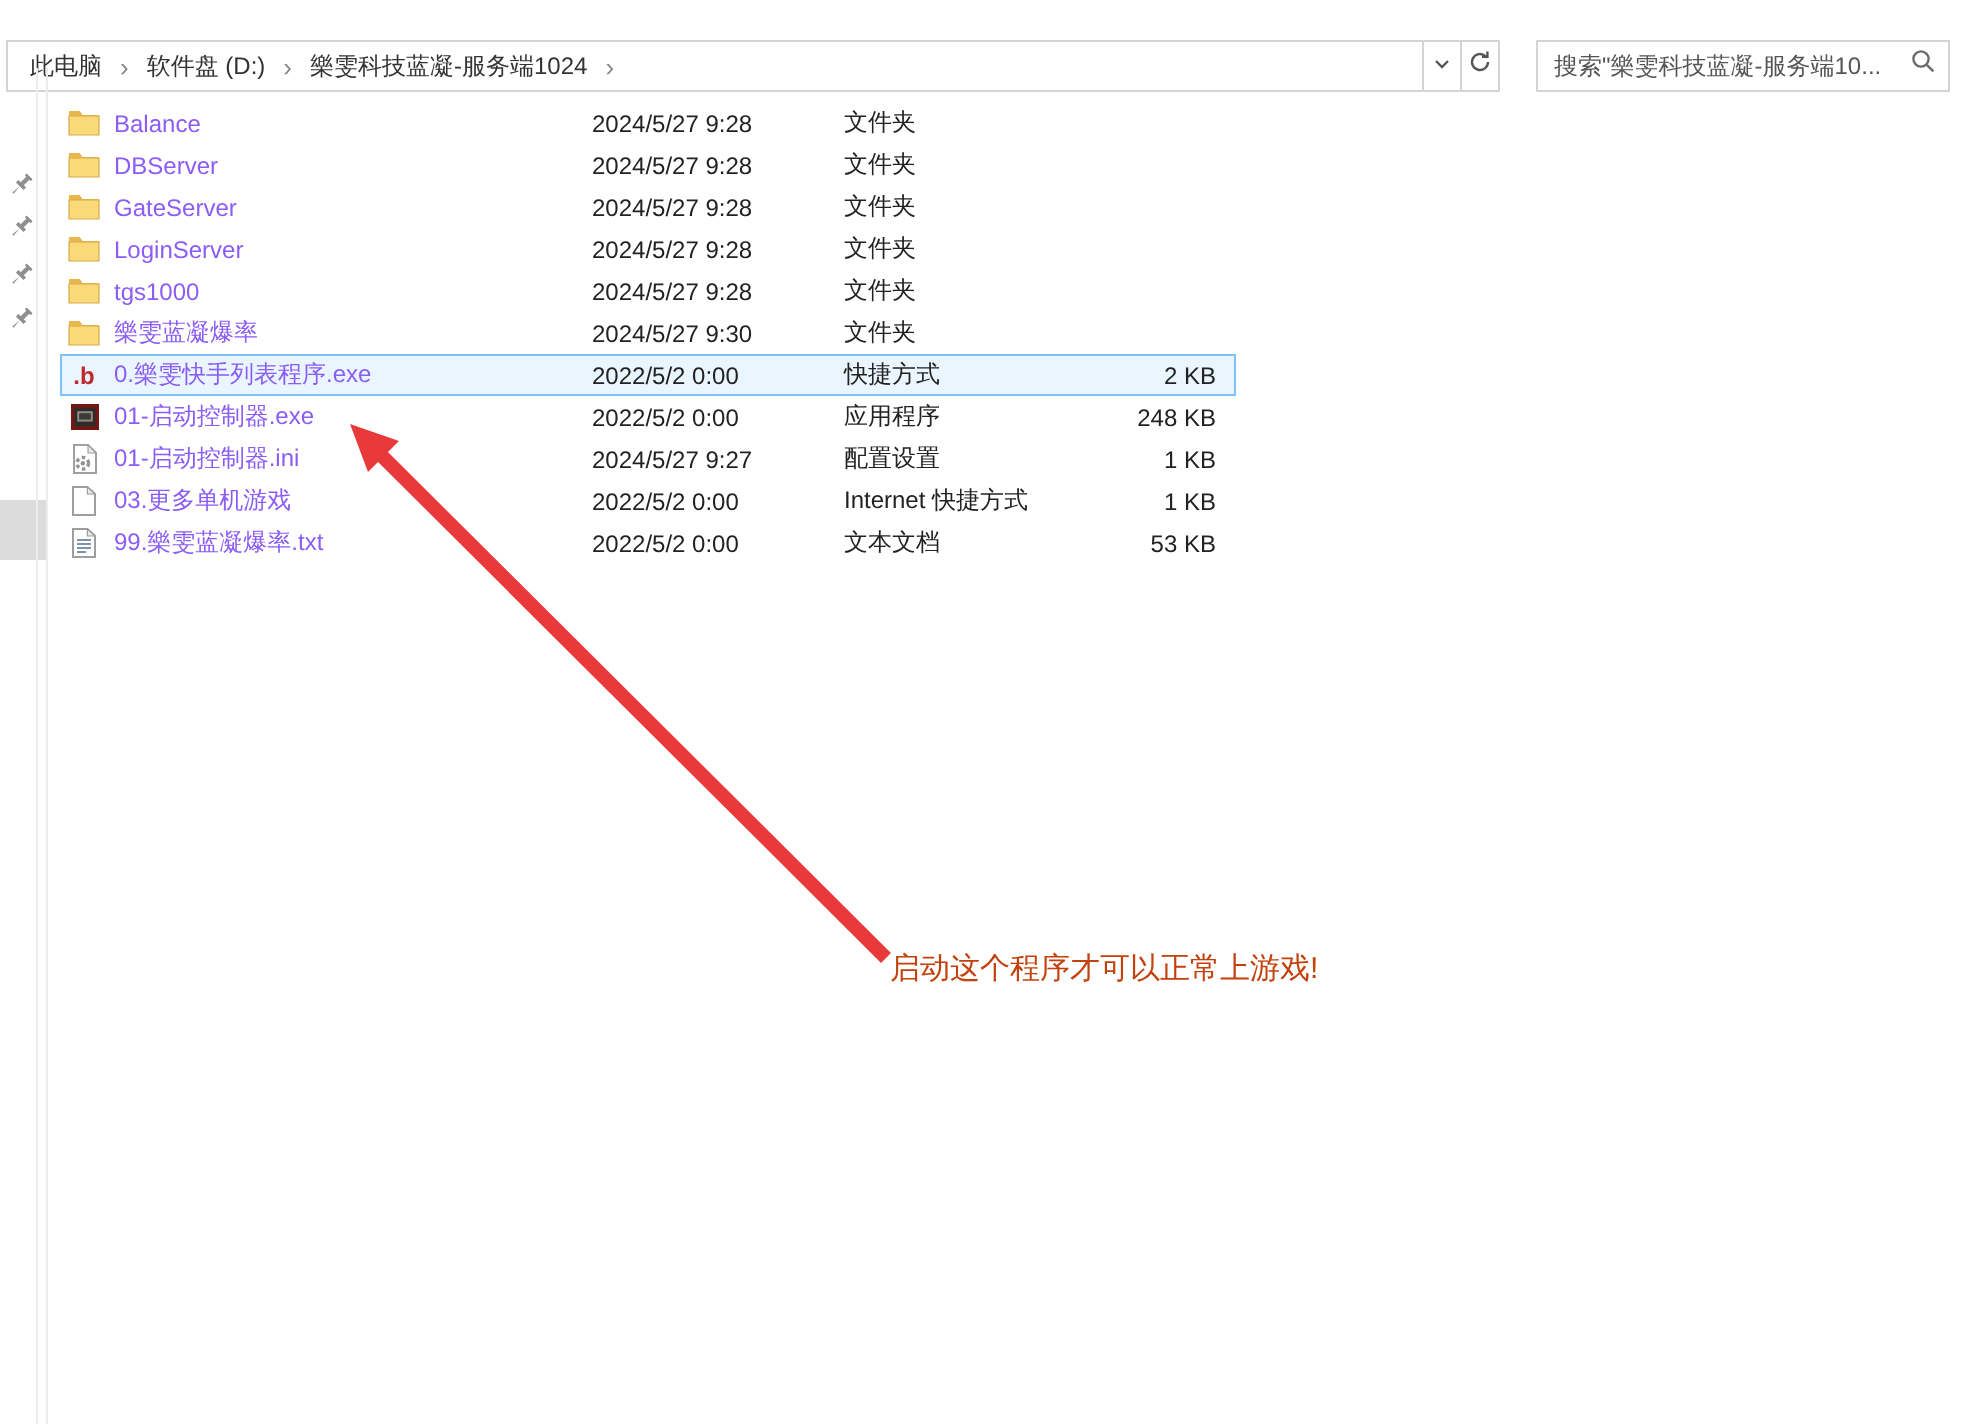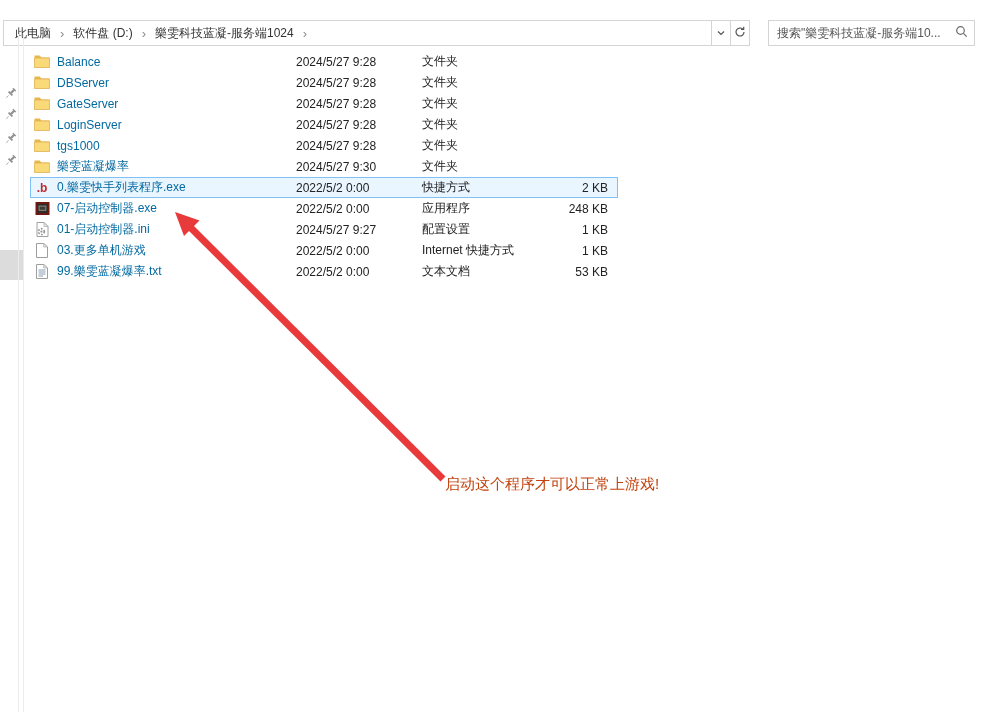--- a/index.html
+++ b/index.html
@@ -29,21 +29,21 @@
   .hdr { display:grid; grid-template-columns:258px 126px 117px 87px; height:22px; }
   .hdr .hcell { font-size:12px; color:#4c5f7d; display:flex; align-items:center; padding-left:8px;
       border-right:1px solid #e4e4e4; cursor:default; }
   .hdr .hcell:first-child { padding-left:8px; }
   #sortchev { position:absolute; left:125px; top:-8px; }
   .rows { margin-top:7px; }
   .row { display:grid; grid-template-columns:258px 126px 117px 87px; height:21px; align-items:center; font-size:12px; color:#222; }
   .row.selected { background:#e9f5ff; box-shadow: inset 0 0 0 1px #7fc0f7; }
   .cell-name { display:flex; align-items:center; gap:7px; padding-left:4px; overflow:hidden; white-space:nowrap; }
   .cell-name .icon { width:16px; height:16px; display:flex; align-items:center; justify-content:center; flex:0 0 16px; }
-  .fname { color:#0369a1; }
+  .fname { color:#8b5cf6; }
   .cell-date, .cell-type { padding-left:8px; white-space:nowrap; }
   .cell-size { text-align:right; padding-right:10px; white-space:nowrap; }
   .bicon { color:#bf2a2e; font-weight:bold; font-size:12px; line-height:1; }
 
   
   #overlay { position:absolute; left:0; top:0; width:982px; height:712px; pointer-events:none; }
   #annot-text { position:absolute; left:445px; top:475px; font-size:15px; color:#c2410c; pointer-events:none; white-space:nowrap; }
 </style>
 </head>
 <body>
@@ -225,21 +225,21 @@
         <div class="row">
           <div class="cell-name">
             <span class="icon">
               <svg width="15" height="15" viewBox="0 0 15 15">
                 <rect x=".5" y="1" width="14" height="13" fill="#731712"></rect>
                 <rect x="2.2" y="2.8" width="10.6" height="9.4" fill="#2e2b29"></rect>
                 <rect x="3.6" y="4.6" width="7.8" height="5.2" fill="#8f8a84"></rect>
                 <rect x="4.6" y="5.6" width="5.8" height="3.2" fill="#3c3a38"></rect>
               </svg>
             </span>
-            <span class="fname">07-启动控制器.exe</span>
+            <span class="fname">01-启动控制器.exe</span>
           </div>
           <div class="cell-date">2022/5/2 0:00</div>
           <div class="cell-type">应用程序</div>
           <div class="cell-size">248 KB</div>
         </div>
         <div class="row">
           <div class="cell-name">
             <span class="icon">
               <svg width="13" height="15" viewBox="0 0 13 15">
                 <path d="M1 .5h7l4 4v10H1z" fill="#fff" stroke="#a0a0a0"></path>

